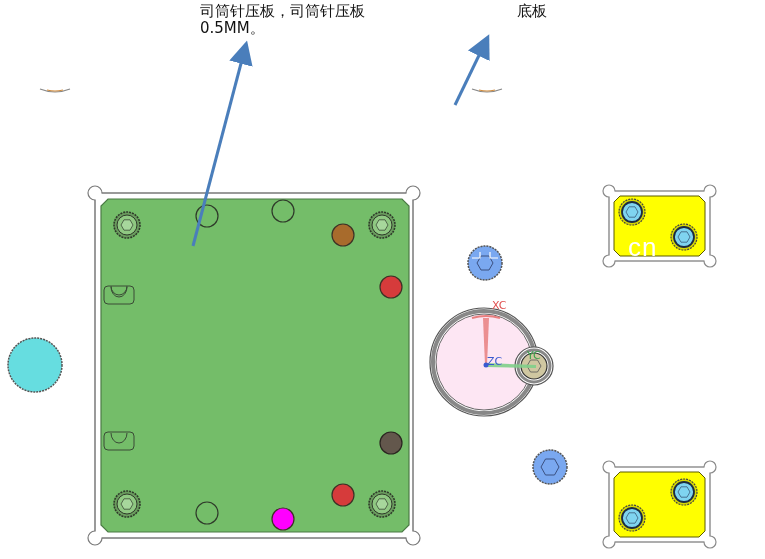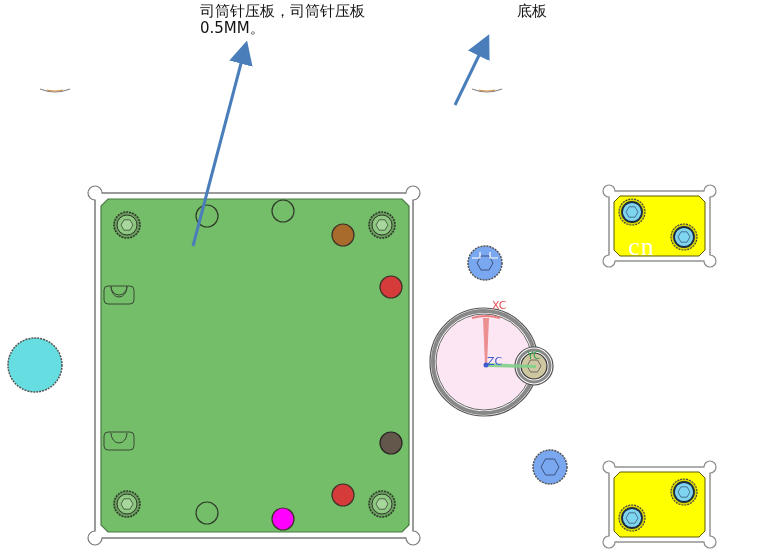--- a/index.html
+++ b/index.html
@@ -4,21 +4,21 @@
 <style>
   html, body { margin: 0; padding: 0; background: #ffffff; }
   body { width: 765px; height: 559px; position: relative; overflow: hidden;
          font-family: "DejaVu Sans", "Liberation Sans", sans-serif; }
   #viewport { position: absolute; left: 0; top: 0; width: 765px; height: 559px; }
   .label { position: absolute; color: #111; font-size: 15px; line-height: 17px;
            font-family: "DejaVu Sans", "Liberation Sans", sans-serif; white-space: pre; }
   #label-ejector { left: 200px; top: 3px; }
   #label-base { left: 473px; top: 3px; margin-left: 44px; }
   .wm { position: absolute; left: 628px; top: 232px; font-size: 26px; color: #ffffff;
-        font-family: Liberation Serif, serif; letter-spacing: 1px; }
+        font-family: Liberation Sans, sans-serif; letter-spacing: 1px; }
 </style>
 </head>
 <body>
 
 <svg id="viewport" width="765" height="559" viewBox="0 0 765 559" xmlns="http://www.w3.org/2000/svg">
   <defs>
     <marker id="arrowhead" markerWidth="8" markerHeight="8" refX="4" refY="4" orient="auto" markerUnits="strokeWidth">
       <path d="M0,0 L8,4 L0,8 Z" fill="#4a7ebb"></path>
     </marker>
     <g id="green-screw">

